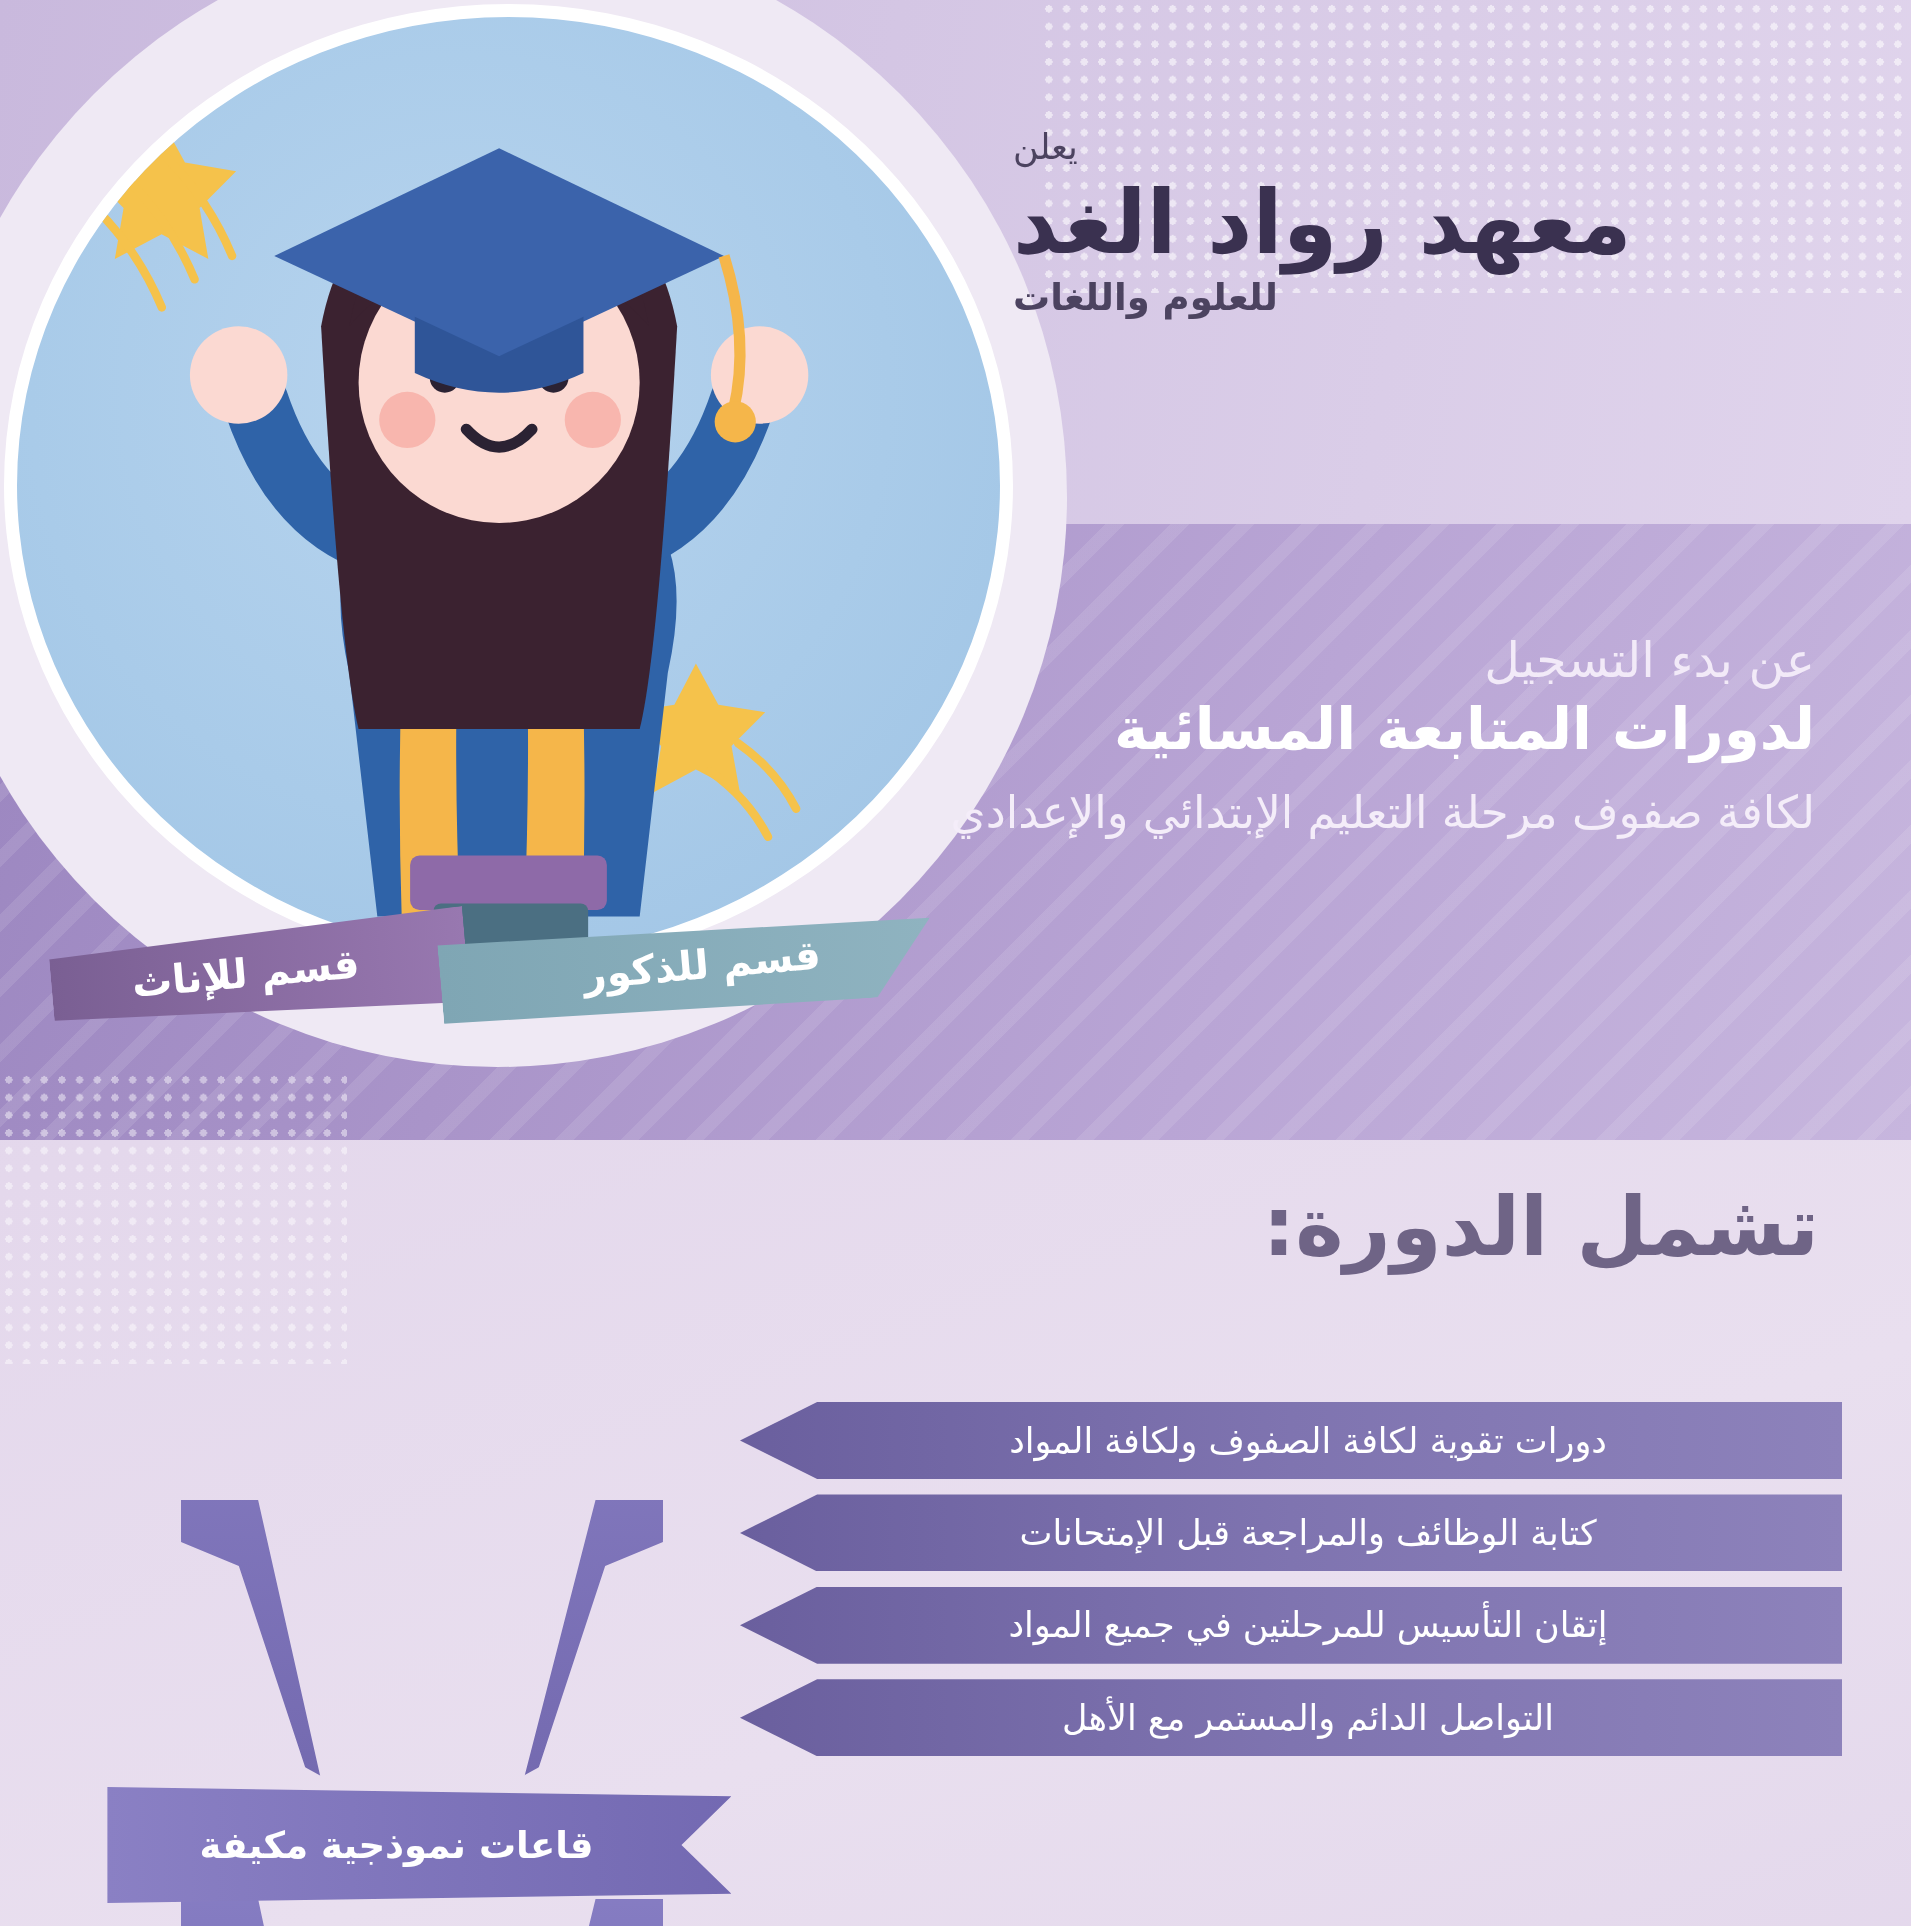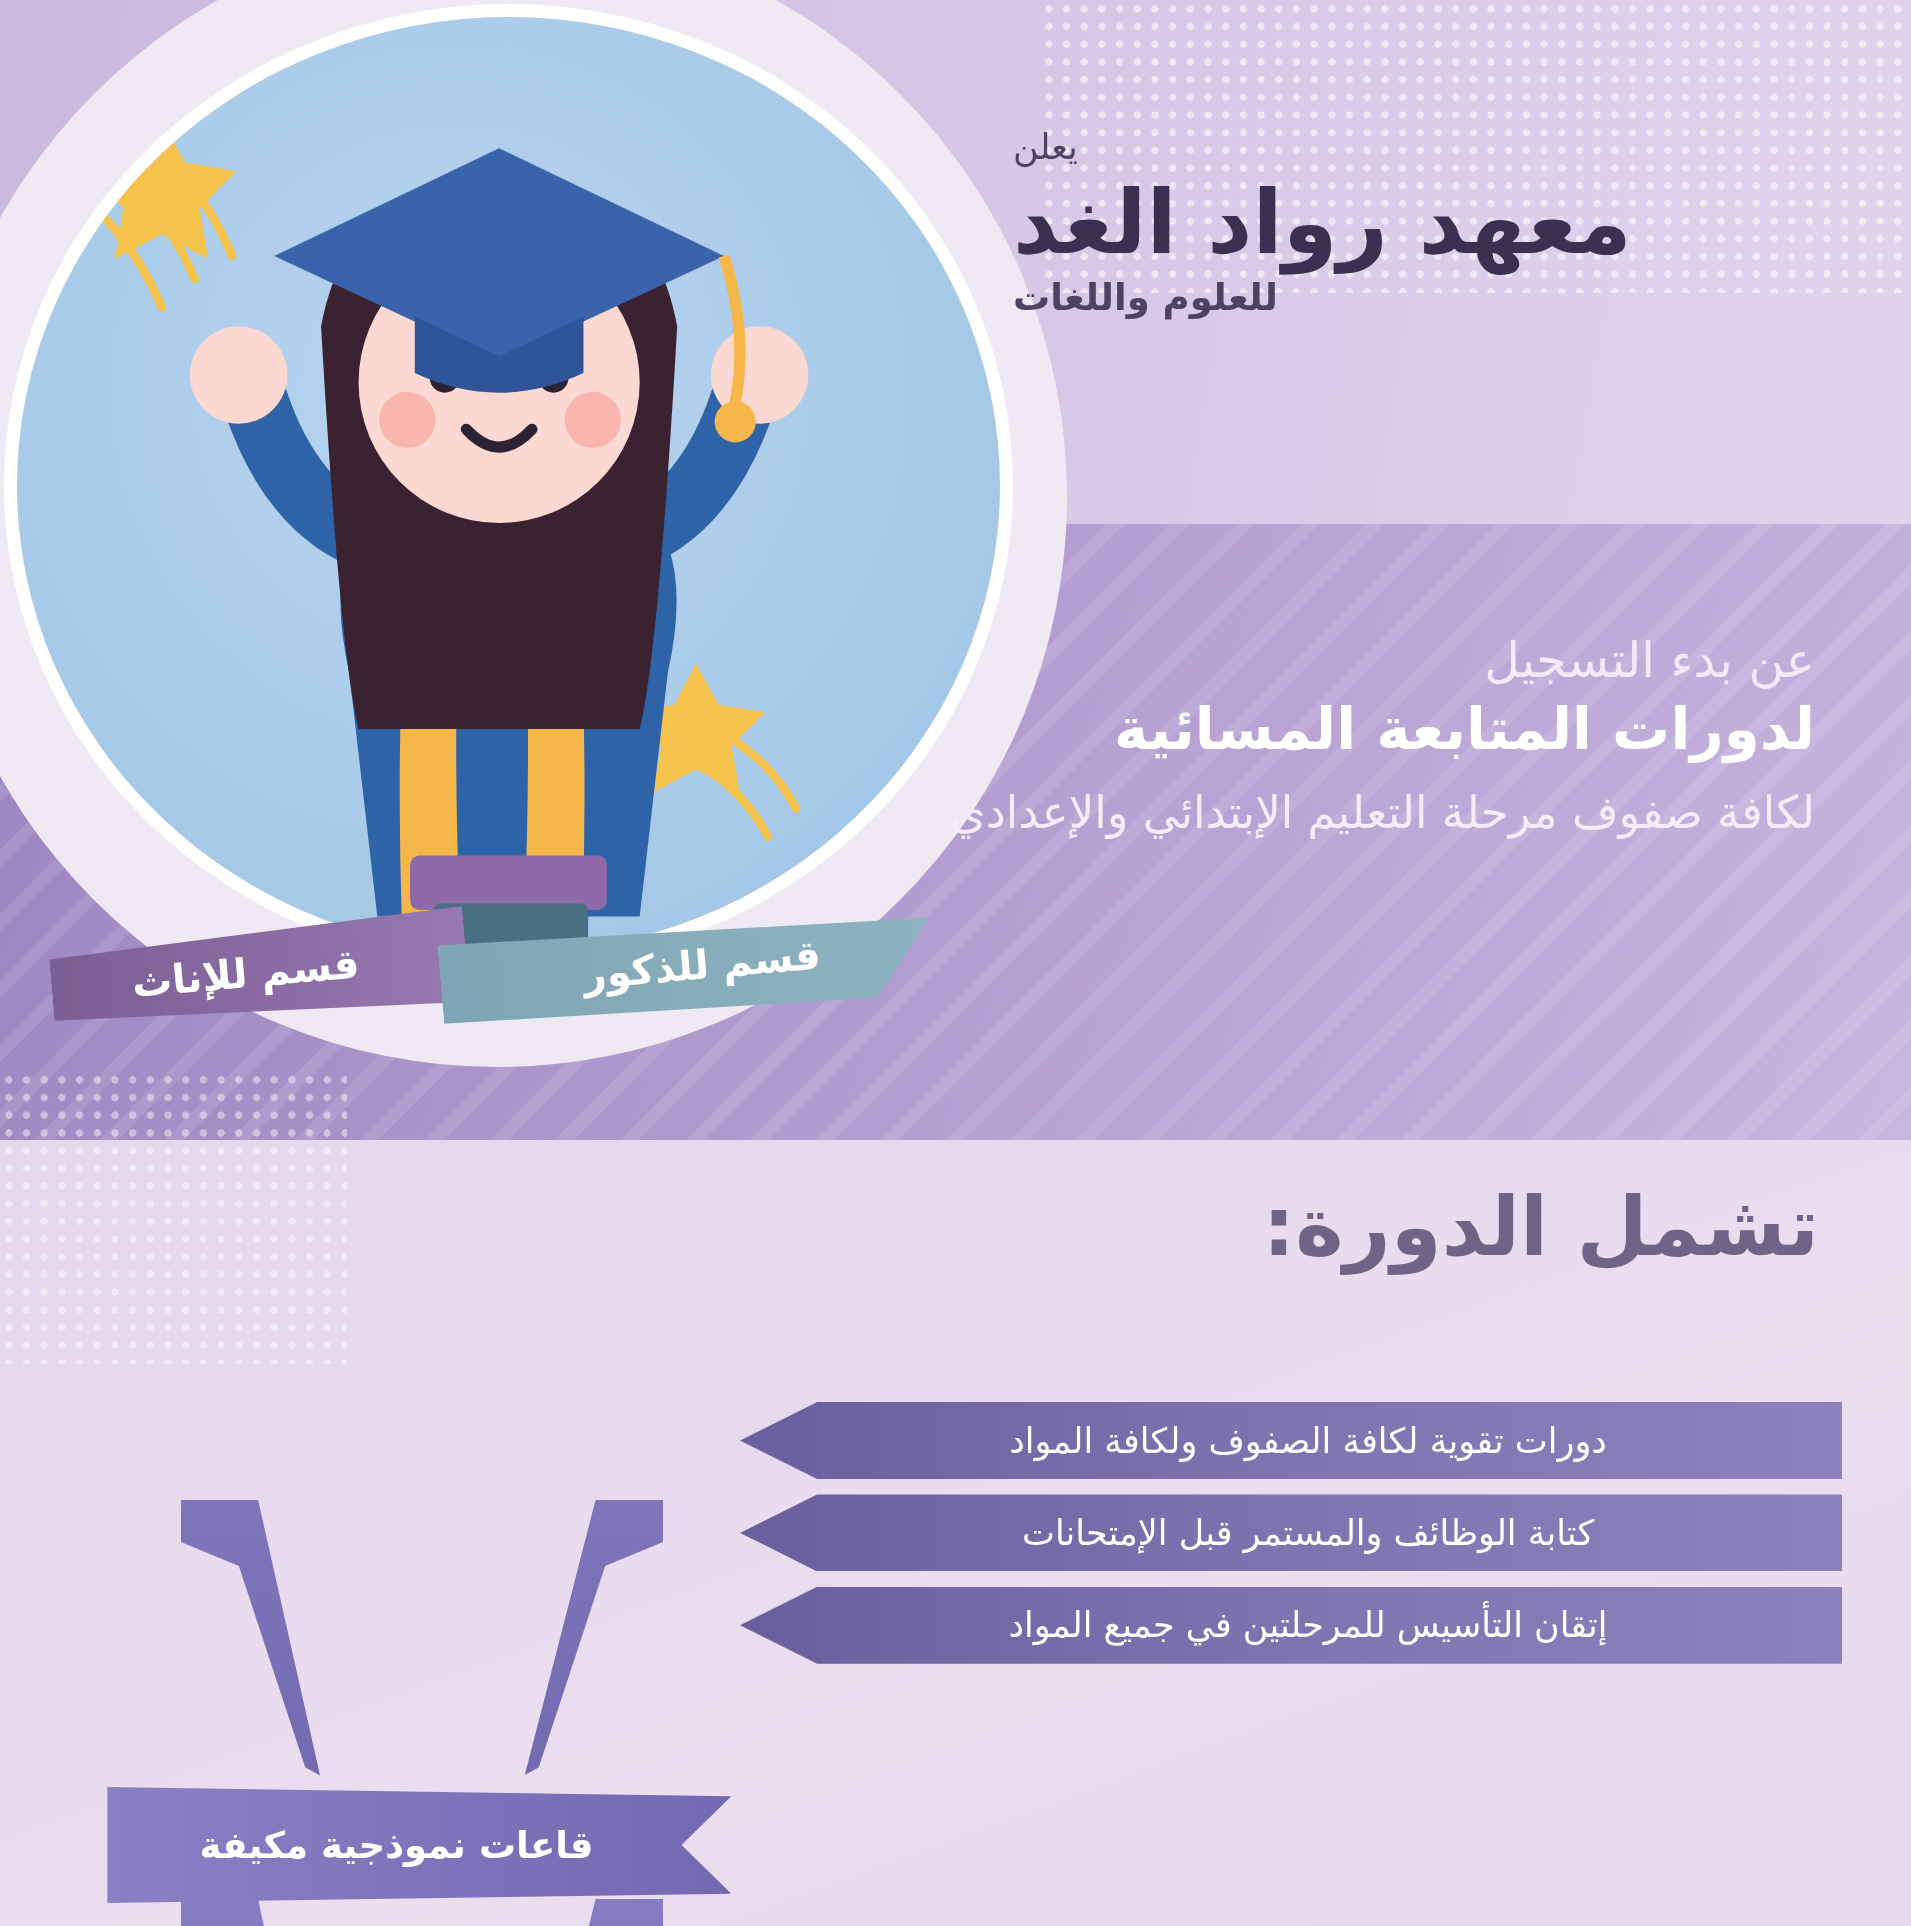--- a/index.html
+++ b/index.html
@@ -349,24 +349,27 @@
     </div>
   </div>
 
   <div id="course-title">تشمل الدورة:</div>
 
   <div id="features">
     <div class="feature">
       <span>دورات تقوية لكافة الصفوف ولكافة المواد</span>
     </div>
     <div class="feature">
-      <span>كتابة الوظائف والمستمر قبل الإمتحانات</span>
+      <span>كتابة الوظائف والمراجعة قبل الإمتحانات</span>
     </div>
     <div class="feature">
       <span>إتقان التأسيس للمرحلتين في جميع المواد</span>
+    </div>
+    <div class="feature">
+      <span>التواصل الدائم والمستمر مع الأهل</span>
     </div>
 
   </div>
 
   <div id="ribbons">
     <div class="curve" id="curve-a"></div>
     <div class="curve" id="curve-b"></div>
     <div class="ribbon-band" id="ribbon-2">
       <span>قاعات نموذجية مكيفة</span>
     </div>

